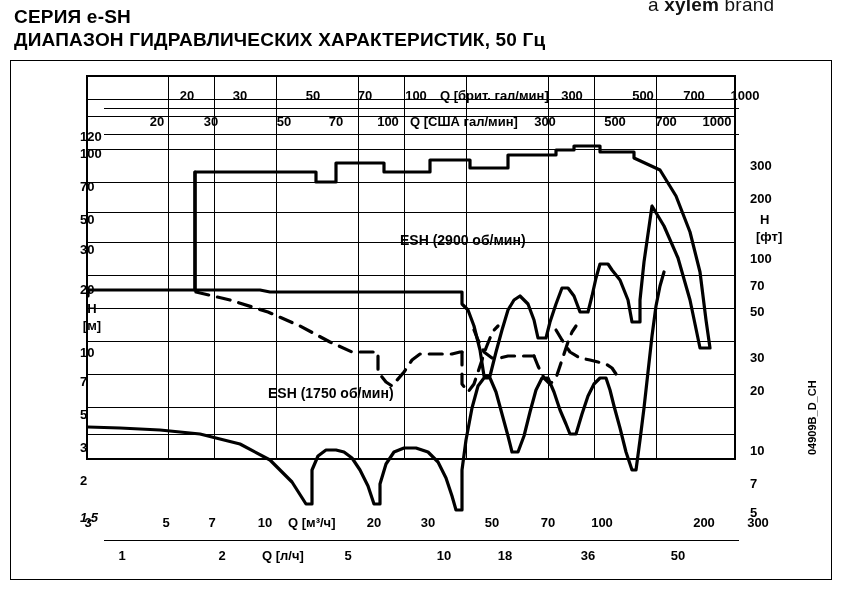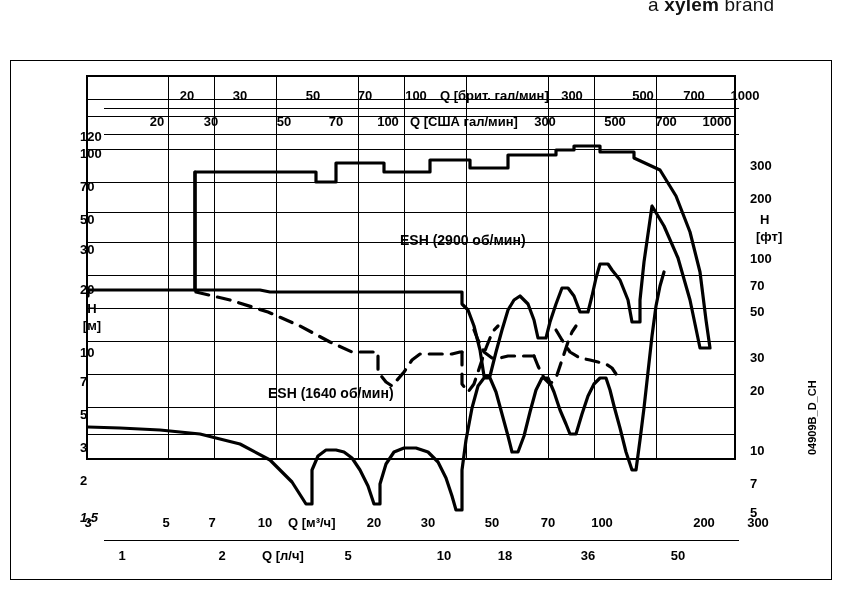--- a/index.html
+++ b/index.html
@@ -37,20 +37,22 @@
 </style>
 </head>
 <body>
 
 <div id="root">
 
   <div class="brandline">
     <span class="t">a </span><span class="b">xylem</span><span class="t"> brand</span>
   </div>
 
+  <div class="title1">СЕРИЯ e-SH</div>
+  <div class="title2">ДИАПАЗОН ГИДРАВЛИЧЕСКИХ ХАРАКТЕРИСТИК, 50 Гц</div>
 
   <div class="frame"></div>
 
   <div class="plot">
 
     <div class="gx" style="left:80px"></div>
     <div class="gx" style="left:126px"></div>
     <div class="gx" style="left:188px"></div>
     <div class="gx" style="left:270px"></div>
     <div class="gx" style="left:316px"></div>
@@ -210,17 +212,17 @@
       <path d="
         M 534,356 L 538,366 L 544,378 L 550,384 L 556,378 L 560,366
         L 564,354 L 568,342 L 572,332 L 576,326"></path>
       <path d="
         M 556,330 L 562,340 L 570,352 L 580,358 L 590,360 L 598,362
         L 606,364 L 612,368 L 616,374"></path>
     </g>
   </svg>
 
   <div class="ann" style="left:400px;top:232px;text-align:center;">ESH (2900 об/мин)</div>
-  <div class="ann" style="left:268px;top:385px;">ESH (1640 об/мин)</div>
+  <div class="ann" style="left:268px;top:385px;">ESH (1750 об/мин)</div>
 
   <div class="sidecode">04909B_D_CH</div>
 
 </div>
 
 </body></html>

